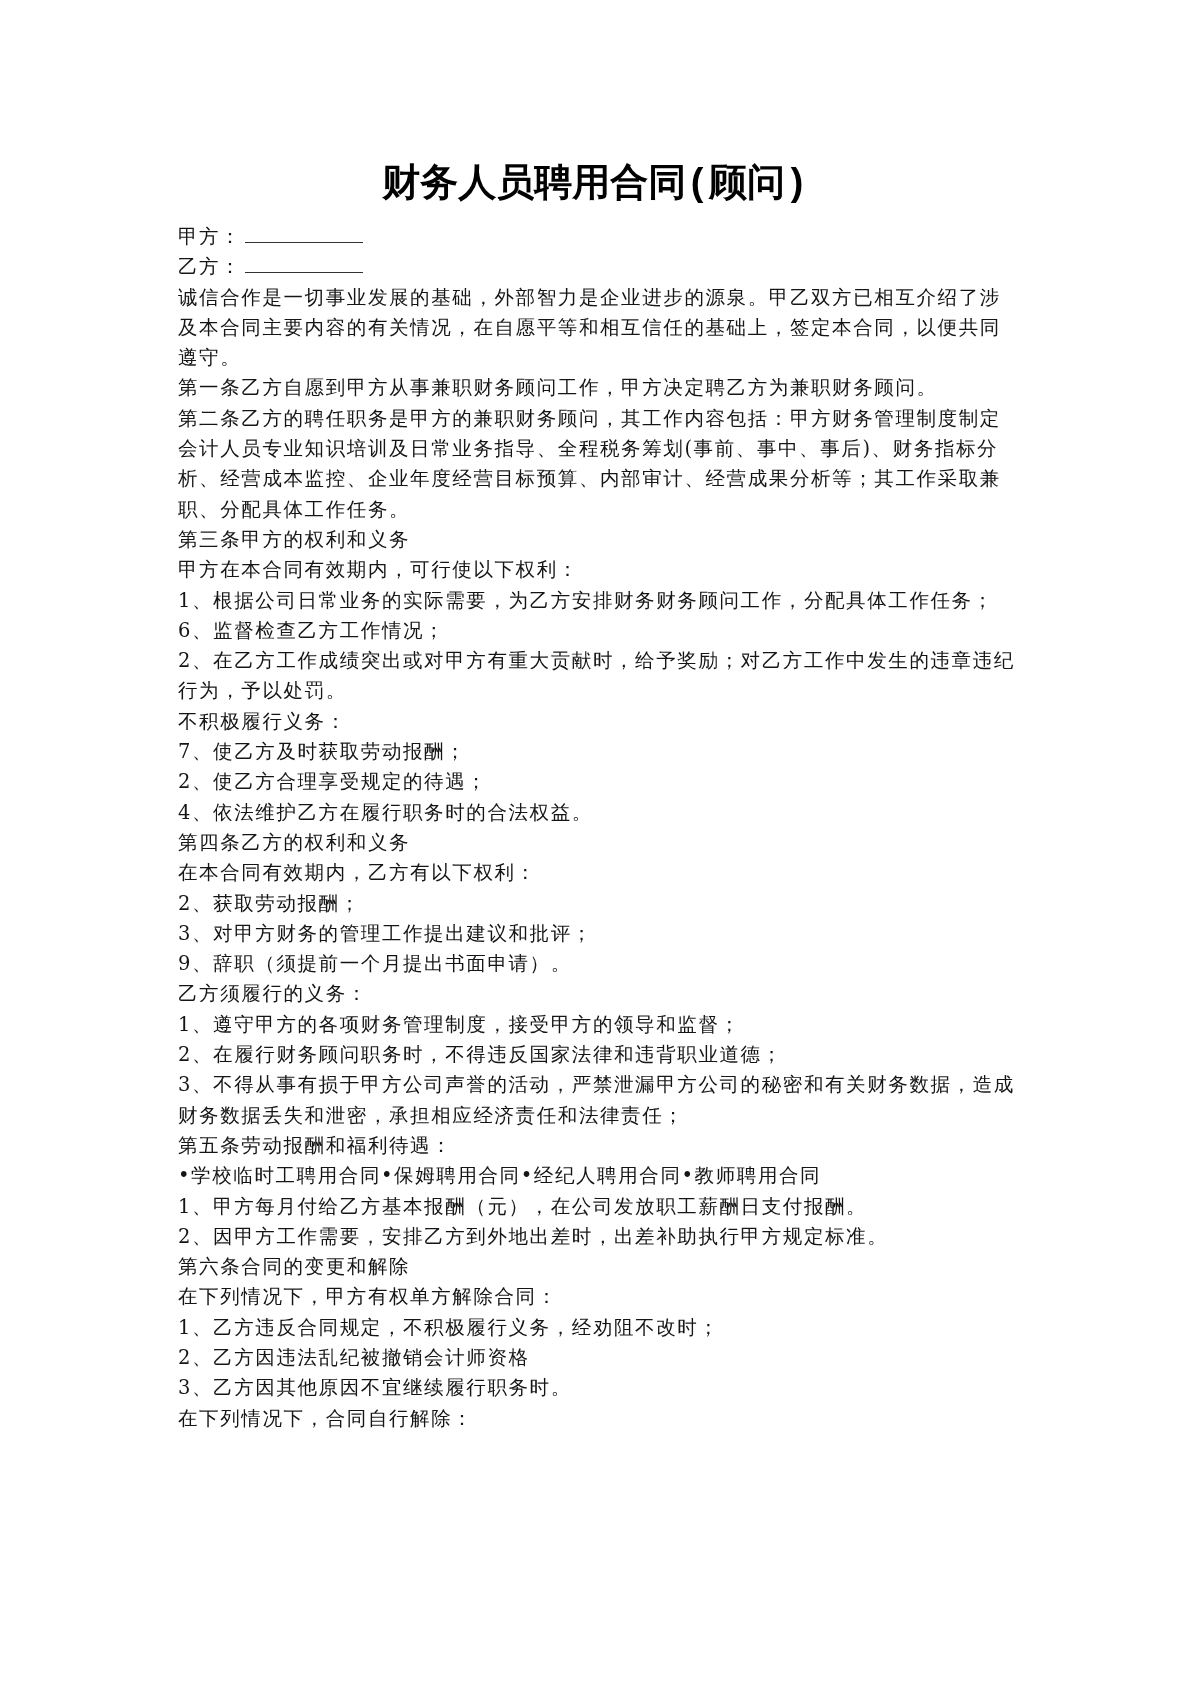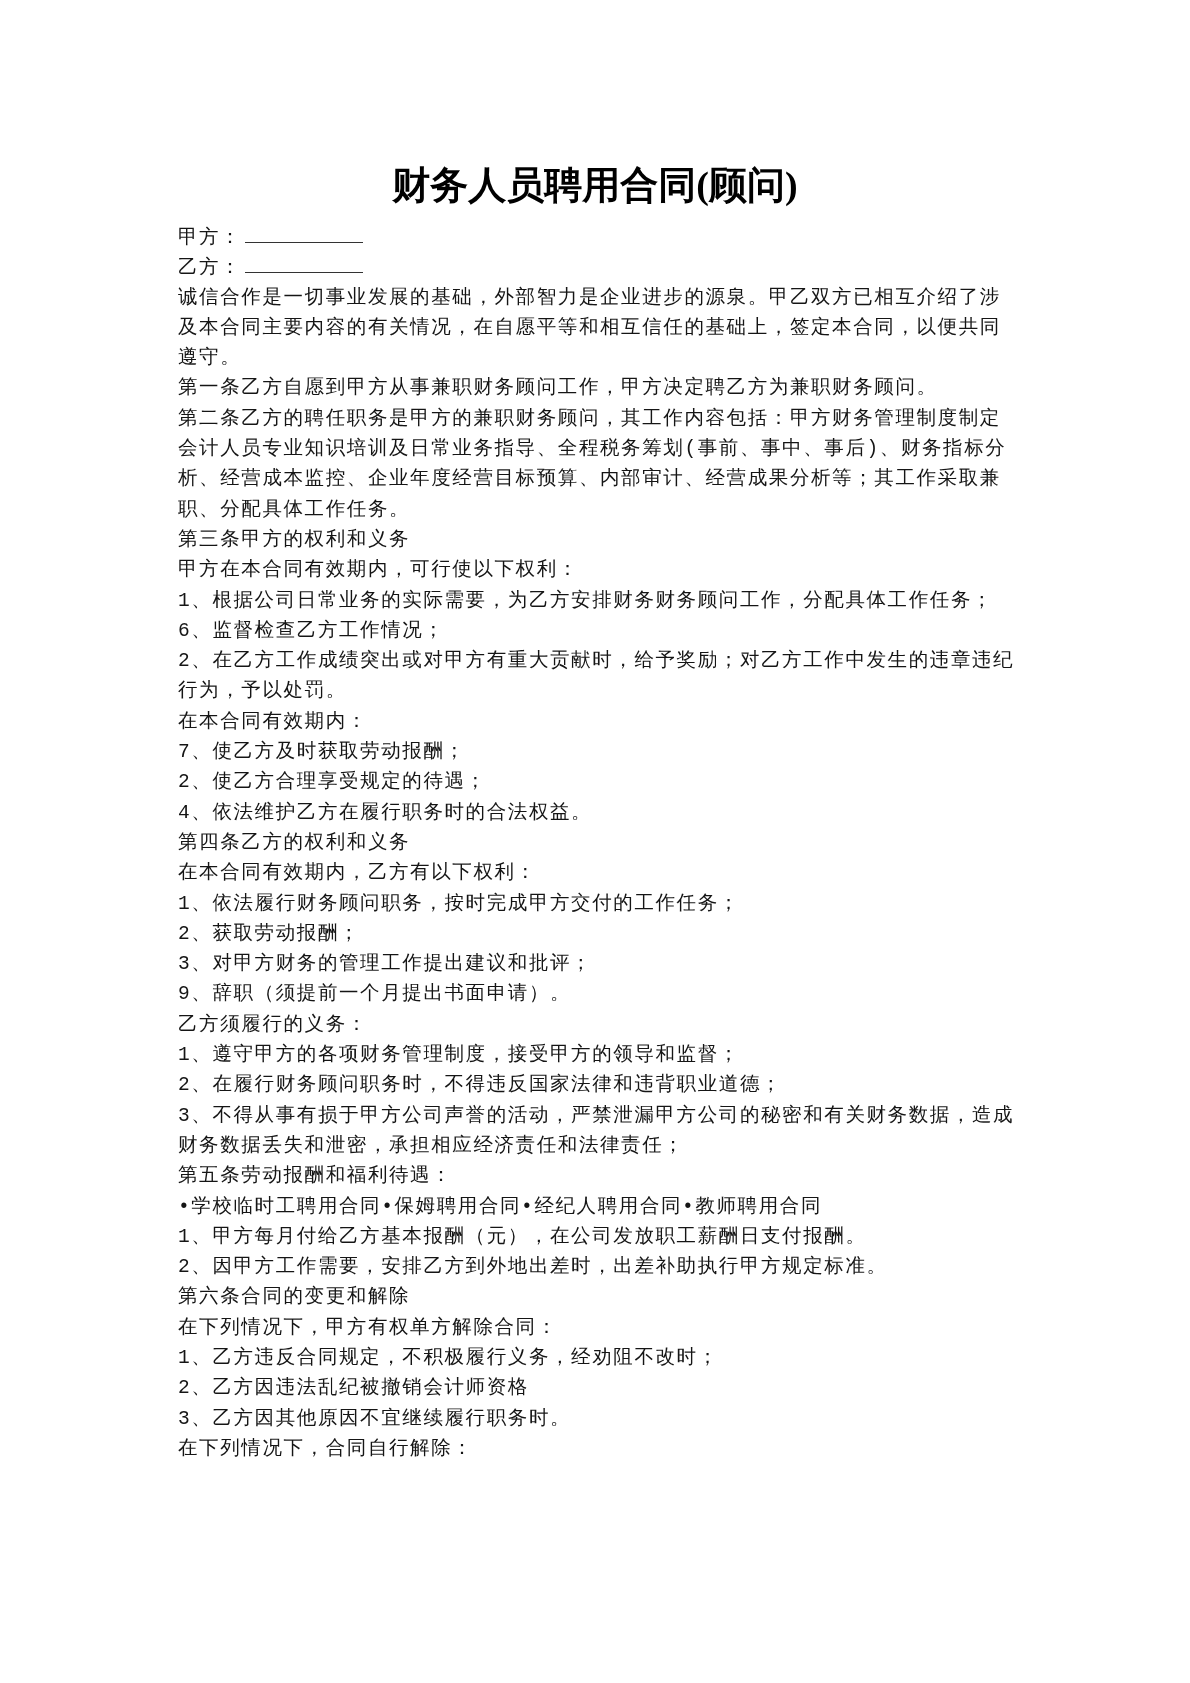--- a/index.html
+++ b/index.html
@@ -22,33 +22,32 @@
       width: 1190px;
       height: 1683px;
       background: #ffffff;
     }
     .title {
       position: absolute;
       left: 0;
       top: 160px;
       width: 1190px;
       text-align: center;
-      font-family: Liberation Serif, serif;
+      font-family: Liberation Mono, monospace;
       font-weight: bold;
       font-size: 38px;
       line-height: 50px;
       letter-spacing: 0px;
       color: #000000;
     }
     .body-text {
       position: absolute;
       left: 178px;
       top: 222px;
       width: 830px;
-      font-family: Liberation Mono, monospace;
     }
     .line {
       font-size: 19.5px;
       line-height: 30.3px;
       height: 30.3px;
       white-space: nowrap;
       letter-spacing: 1.6px;
       color: #151515;
     }
     .party-line {
@@ -86,27 +85,26 @@
     <div class="line">第二条乙方的聘任职务是甲方的兼职财务顾问，其工作内容包括：甲方财务管理制度制定</div>
     <div class="line">会计人员专业知识培训及日常业务指导、全程税务筹划(事前、事中、事后)、财务指标分</div>
     <div class="line">析、经营成本监控、企业年度经营目标预算、内部审计、经营成果分析等；其工作采取兼</div>
     <div class="line">职、分配具体工作任务。</div>
     <div class="line">第三条甲方的权利和义务</div>
     <div class="line">甲方在本合同有效期内，可行使以下权利：</div>
     <div class="line">1、根据公司日常业务的实际需要，为乙方安排财务财务顾问工作，分配具体工作任务；</div>
     <div class="line">6、监督检查乙方工作情况；</div>
     <div class="line">2、在乙方工作成绩突出或对甲方有重大贡献时，给予奖励；对乙方工作中发生的违章违纪</div>
     <div class="line">行为，予以处罚。</div>
-    <div class="line">在本合同有效期内：</div>
+    <div class="line">不积极履行义务：</div>
     <div class="line">7、使乙方及时获取劳动报酬；</div>
     <div class="line">2、使乙方合理享受规定的待遇；</div>
     <div class="line">4、依法维护乙方在履行职务时的合法权益。</div>
     <div class="line">第四条乙方的权利和义务</div>
     <div class="line">在本合同有效期内，乙方有以下权利：</div>
-    <div class="line">1、依法履行财务顾问职务，按时完成甲方交付的工作任务；</div>
     <div class="line">2、获取劳动报酬；</div>
     <div class="line">3、对甲方财务的管理工作提出建议和批评；</div>
     <div class="line">9、辞职（须提前一个月提出书面申请）。</div>
     <div class="line">乙方须履行的义务：</div>
     <div class="line">1、遵守甲方的各项财务管理制度，接受甲方的领导和监督；</div>
     <div class="line">2、在履行财务顾问职务时，不得违反国家法律和违背职业道德；</div>
     <div class="line">3、不得从事有损于甲方公司声誉的活动，严禁泄漏甲方公司的秘密和有关财务数据，造成</div>
     <div class="line">财务数据丢失和泄密，承担相应经济责任和法律责任；</div>
     <div class="line">第五条劳动报酬和福利待遇：</div>
     <div class="line">•学校临时工聘用合同•保姆聘用合同•经纪人聘用合同•教师聘用合同</div>

